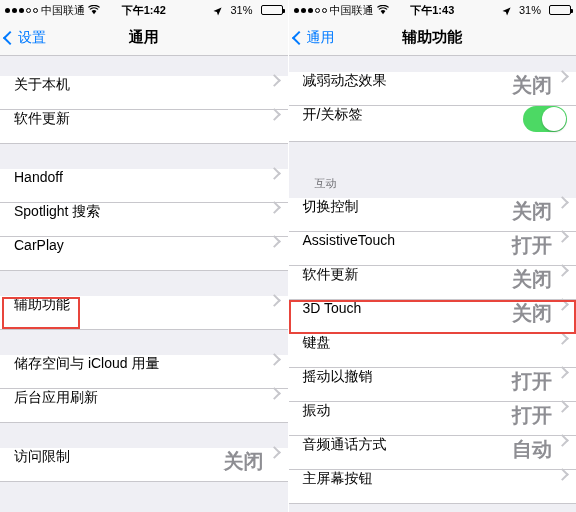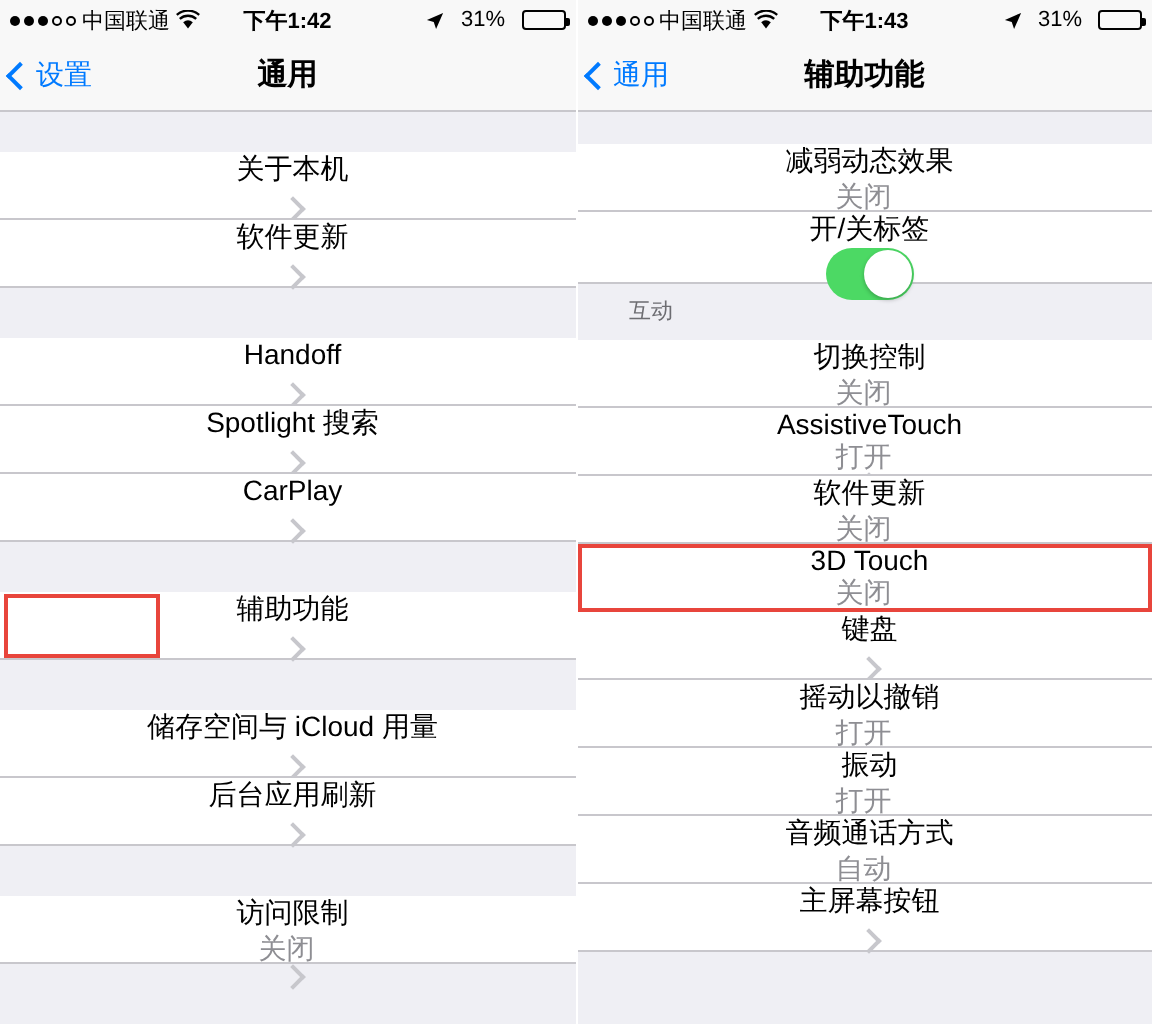--- a/index.html
+++ b/index.html
@@ -136,42 +136,43 @@
 
   
   .table { }
   .gap { background: #efeff4; }
   .group-header {
     background: #efeff4;
     font-size: 11px;
     color: #6d6d72;
     padding: 6px 10px 4px 26px;
     box-sizing: border-box;
+    margin-top: 28px;
   }
   .cell {
     background: #ffffff;
     height: 34px;
     display: flex;
-    align-items: center;
+    align-items: flex-start;
     padding: 0 9px 0 14px;
     box-sizing: border-box;
     border-bottom: 1px solid #c8c7cc;
     position: relative;
     cursor: pointer;
-    flex-direction: column;
   }
   .cell-label {
     font-size: 14px;
     color: #000;
     flex: 1;
   }
   .cell-value {
-    font-size: 14px;
+    font-size: 20px;
     color: #8e8e93;
     margin-right: 6px;
+    font-weight: bold;
   }
   .chev-right {
     width: 7px; height: 7px;
     border-top: 2px solid #c7c7cc;
     border-right: 2px solid #c7c7cc;
     transform: rotate(45deg);
     flex: 0 0 auto;
   }
   .toggle {
     width: 44px; height: 26px;

